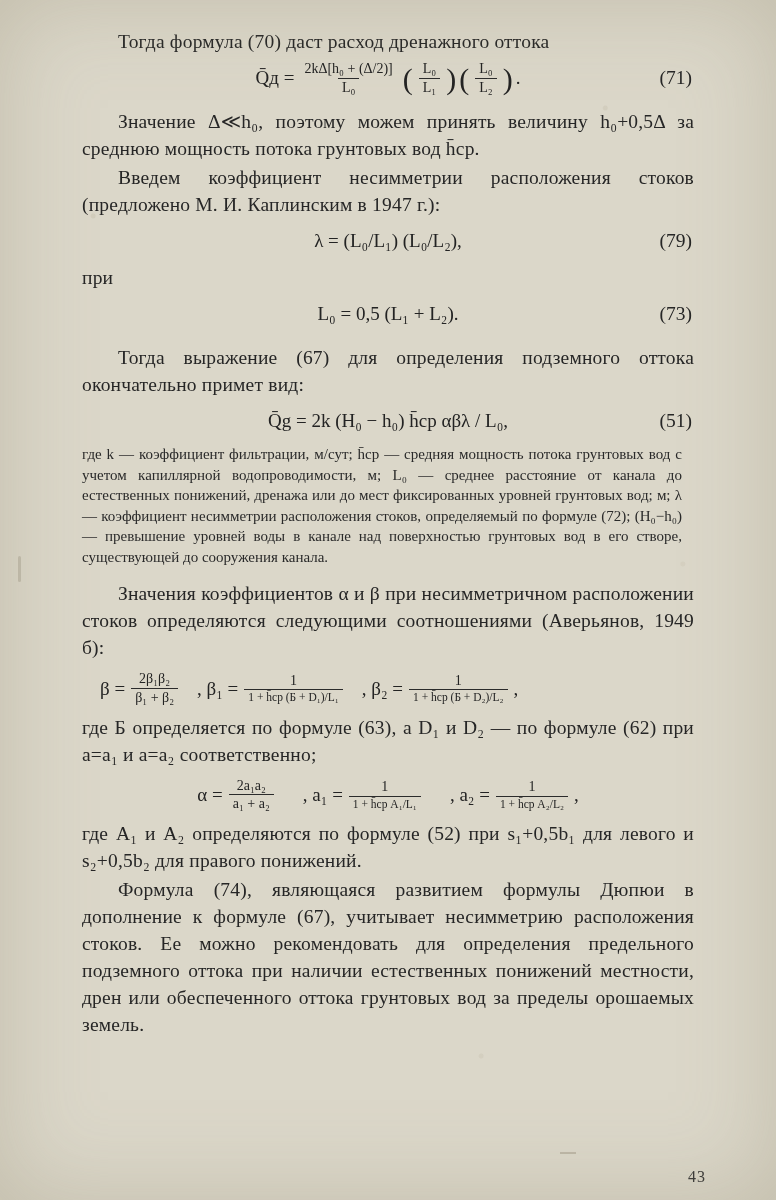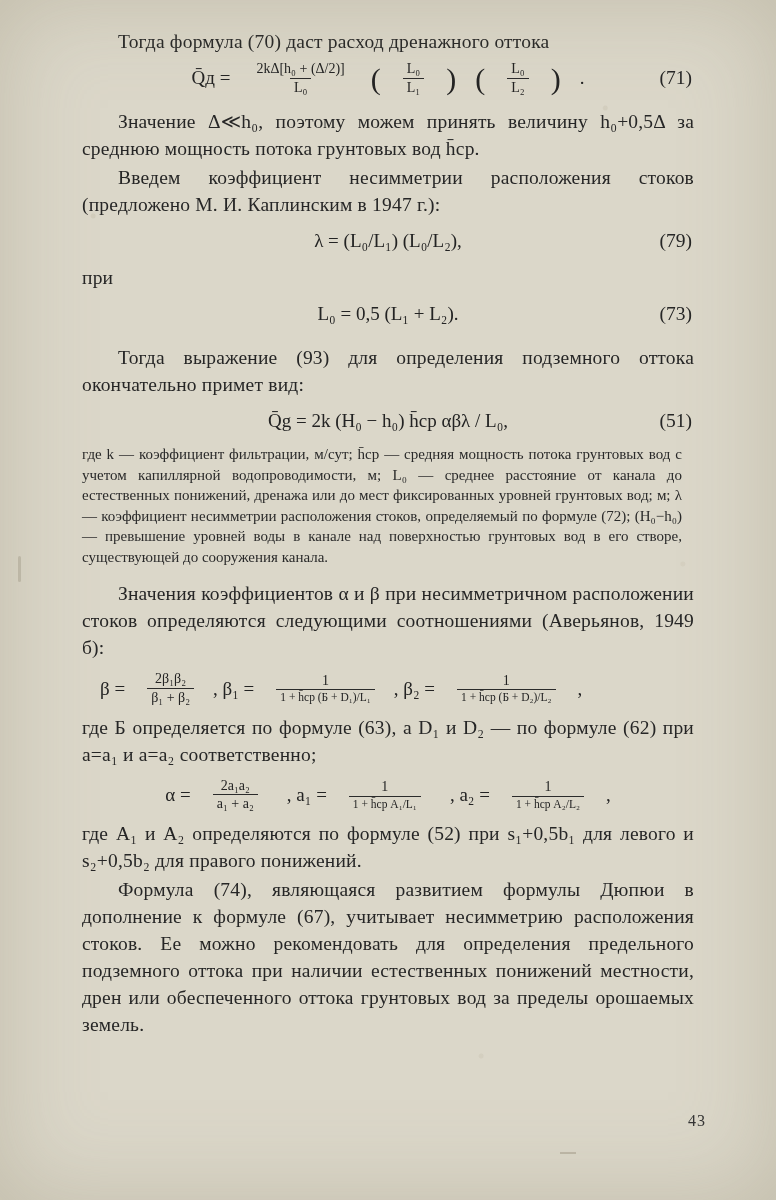--- a/index.html
+++ b/index.html
@@ -64,21 +64,21 @@
     position: absolute;
     right: 2px;
     font-size: 19.5px;
     color: #262626;
   }
   .formula {
     font-size: 19px;
     color: #232323;
     display: inline-flex;
     align-items: center;
-    gap: 19px;
+    gap: 3px;
     white-space: nowrap;
   }
   .frac {
     display: inline-flex;
     flex-direction: column;
     align-items: center;
     justify-content: center;
     vertical-align: middle;
     margin: 0 3px;
     line-height: 1.12;
@@ -105,21 +105,21 @@
     align-items: center;
     justify-content: flex-start;
     gap: 16px;
     margin: 10px 0 8px 18px;
     font-size: 18px;
   }
   .coef-row.centered { justify-content: center; gap: 26px; margin-left: 0; }
   .page-num {
     position: absolute;
     right: 70px;
-    top: 1112px;
+    top: 1168px;
     font-size: 16px;
     color: #333;
     letter-spacing: 1px;
   }
   .mark-left {
     position: absolute;
     left: 18px;
     top: 556px;
     width: 3px;
     height: 26px;
@@ -190,21 +190,21 @@
 
     <p class="para noindent">при</p>
 
     <div class="formula-row">
       <span class="formula">L₀ = 0,5 (L₁ + L₂).</span>
       <span class="num">(73)</span>
     </div>
 
     <div class="gap-sm"></div>
 
-    <p class="para">Тогда выражение (93) для определения подземного оттока окончательно примет вид:</p>
+    <p class="para">Тогда выражение (67) для определения подземного оттока окончательно примет вид:</p>
 
     <div class="formula-row">
       <span class="formula">Q̄g = 2k (H₀ − h₀) h̄ср αβλ / L₀,</span>
       <span class="num">(51)</span>
     </div>
 
     <p class="notes">где k — коэффициент фильтрации, м/сут; h̄ср — средняя мощность потока грунтовых вод с учетом капиллярной водопроводимости, м; L₀ — среднее расстояние от канала до естественных понижений, дренажа или до мест фиксированных уровней грунтовых вод; м; λ — коэффициент несимметрии расположения стоков, определяемый по формуле (72); (H₀−h₀) — превышение уровней воды в канале над поверхностью грунтовых вод в его створе, существующей до сооружения канала.</p>
 
     <div class="gap-md"></div>
 

